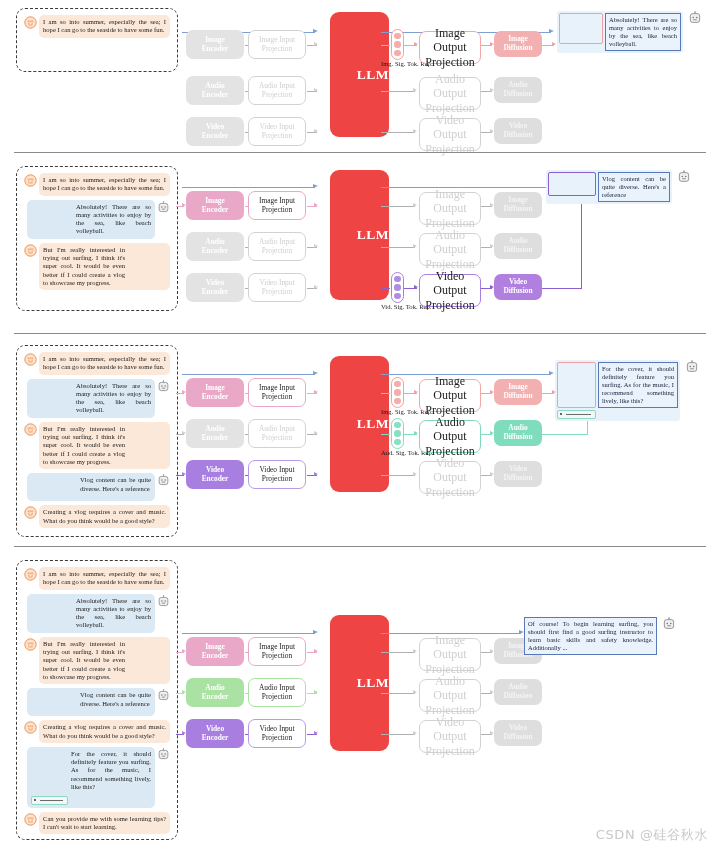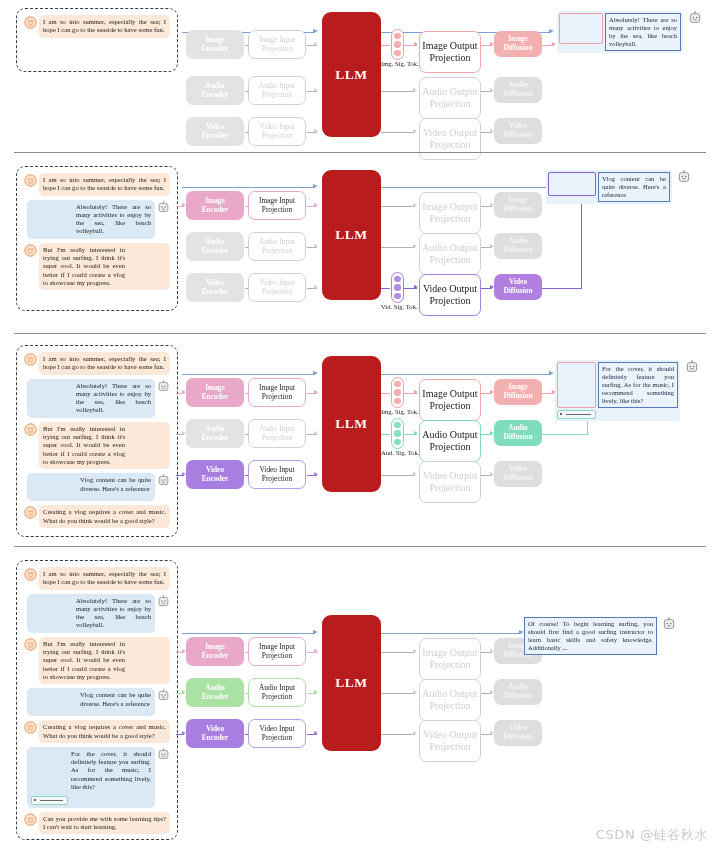--- a/index.html
+++ b/index.html
@@ -91,25 +91,25 @@
 
   
   .mod{
     position:absolute;box-sizing:border-box;
     border-radius:7px;display:flex;align-items:center;justify-content:center;
     text-align:center;font-size:7.4px;line-height:1.2;font-weight:bold;
   }
   .enc{width:58px;height:29px;}
   .proj{width:58px;height:29px;font-weight:normal;}
   .llm{
-    position:absolute;width:59px;border-radius:9px;background:#b91c1c;
-    display:flex;align-items:center;justify-content:center;
-    color:#ffffff;font-size:13.5px;font-weight:bold;letter-spacing:.5px;
+    position:absolute;width:59px;border-radius:9px;background:#ef4444;
+    display:flex;align-items:center;justify-content:flex-end;
+    color:#ffffff;font-size:13.5px;font-weight:bold;letter-spacing:.5px;margin-left:8px;
   }
-  .outproj{width:62px;height:42px;font-weight:normal;font-size:10px;}
+  .outproj{width:62px;height:33px;font-weight:normal;font-size:12px;}
   .diff{width:48px;height:26px;font-size:7.4px;font-weight:bold;}
 
   
   .dim{background:#e3e3e3;color:#ffffff;border:none;}
   .dim.proj,.dim.outproj{background:#ffffff;border:1px solid #d2d2d2;color:#cfcfcf;}
   .dim.diff{background:#dedede;color:#f4f4f4;}
 
   .img-on{background:#eaa8c9;color:#fff;}
   .img-proj-on{background:#fff;border:1px solid #eaa8c9;color:#1b1b1b;}
   .img-outproj-on{background:#fff;border:1px solid #f0a8a8;color:#1b1b1b;}

